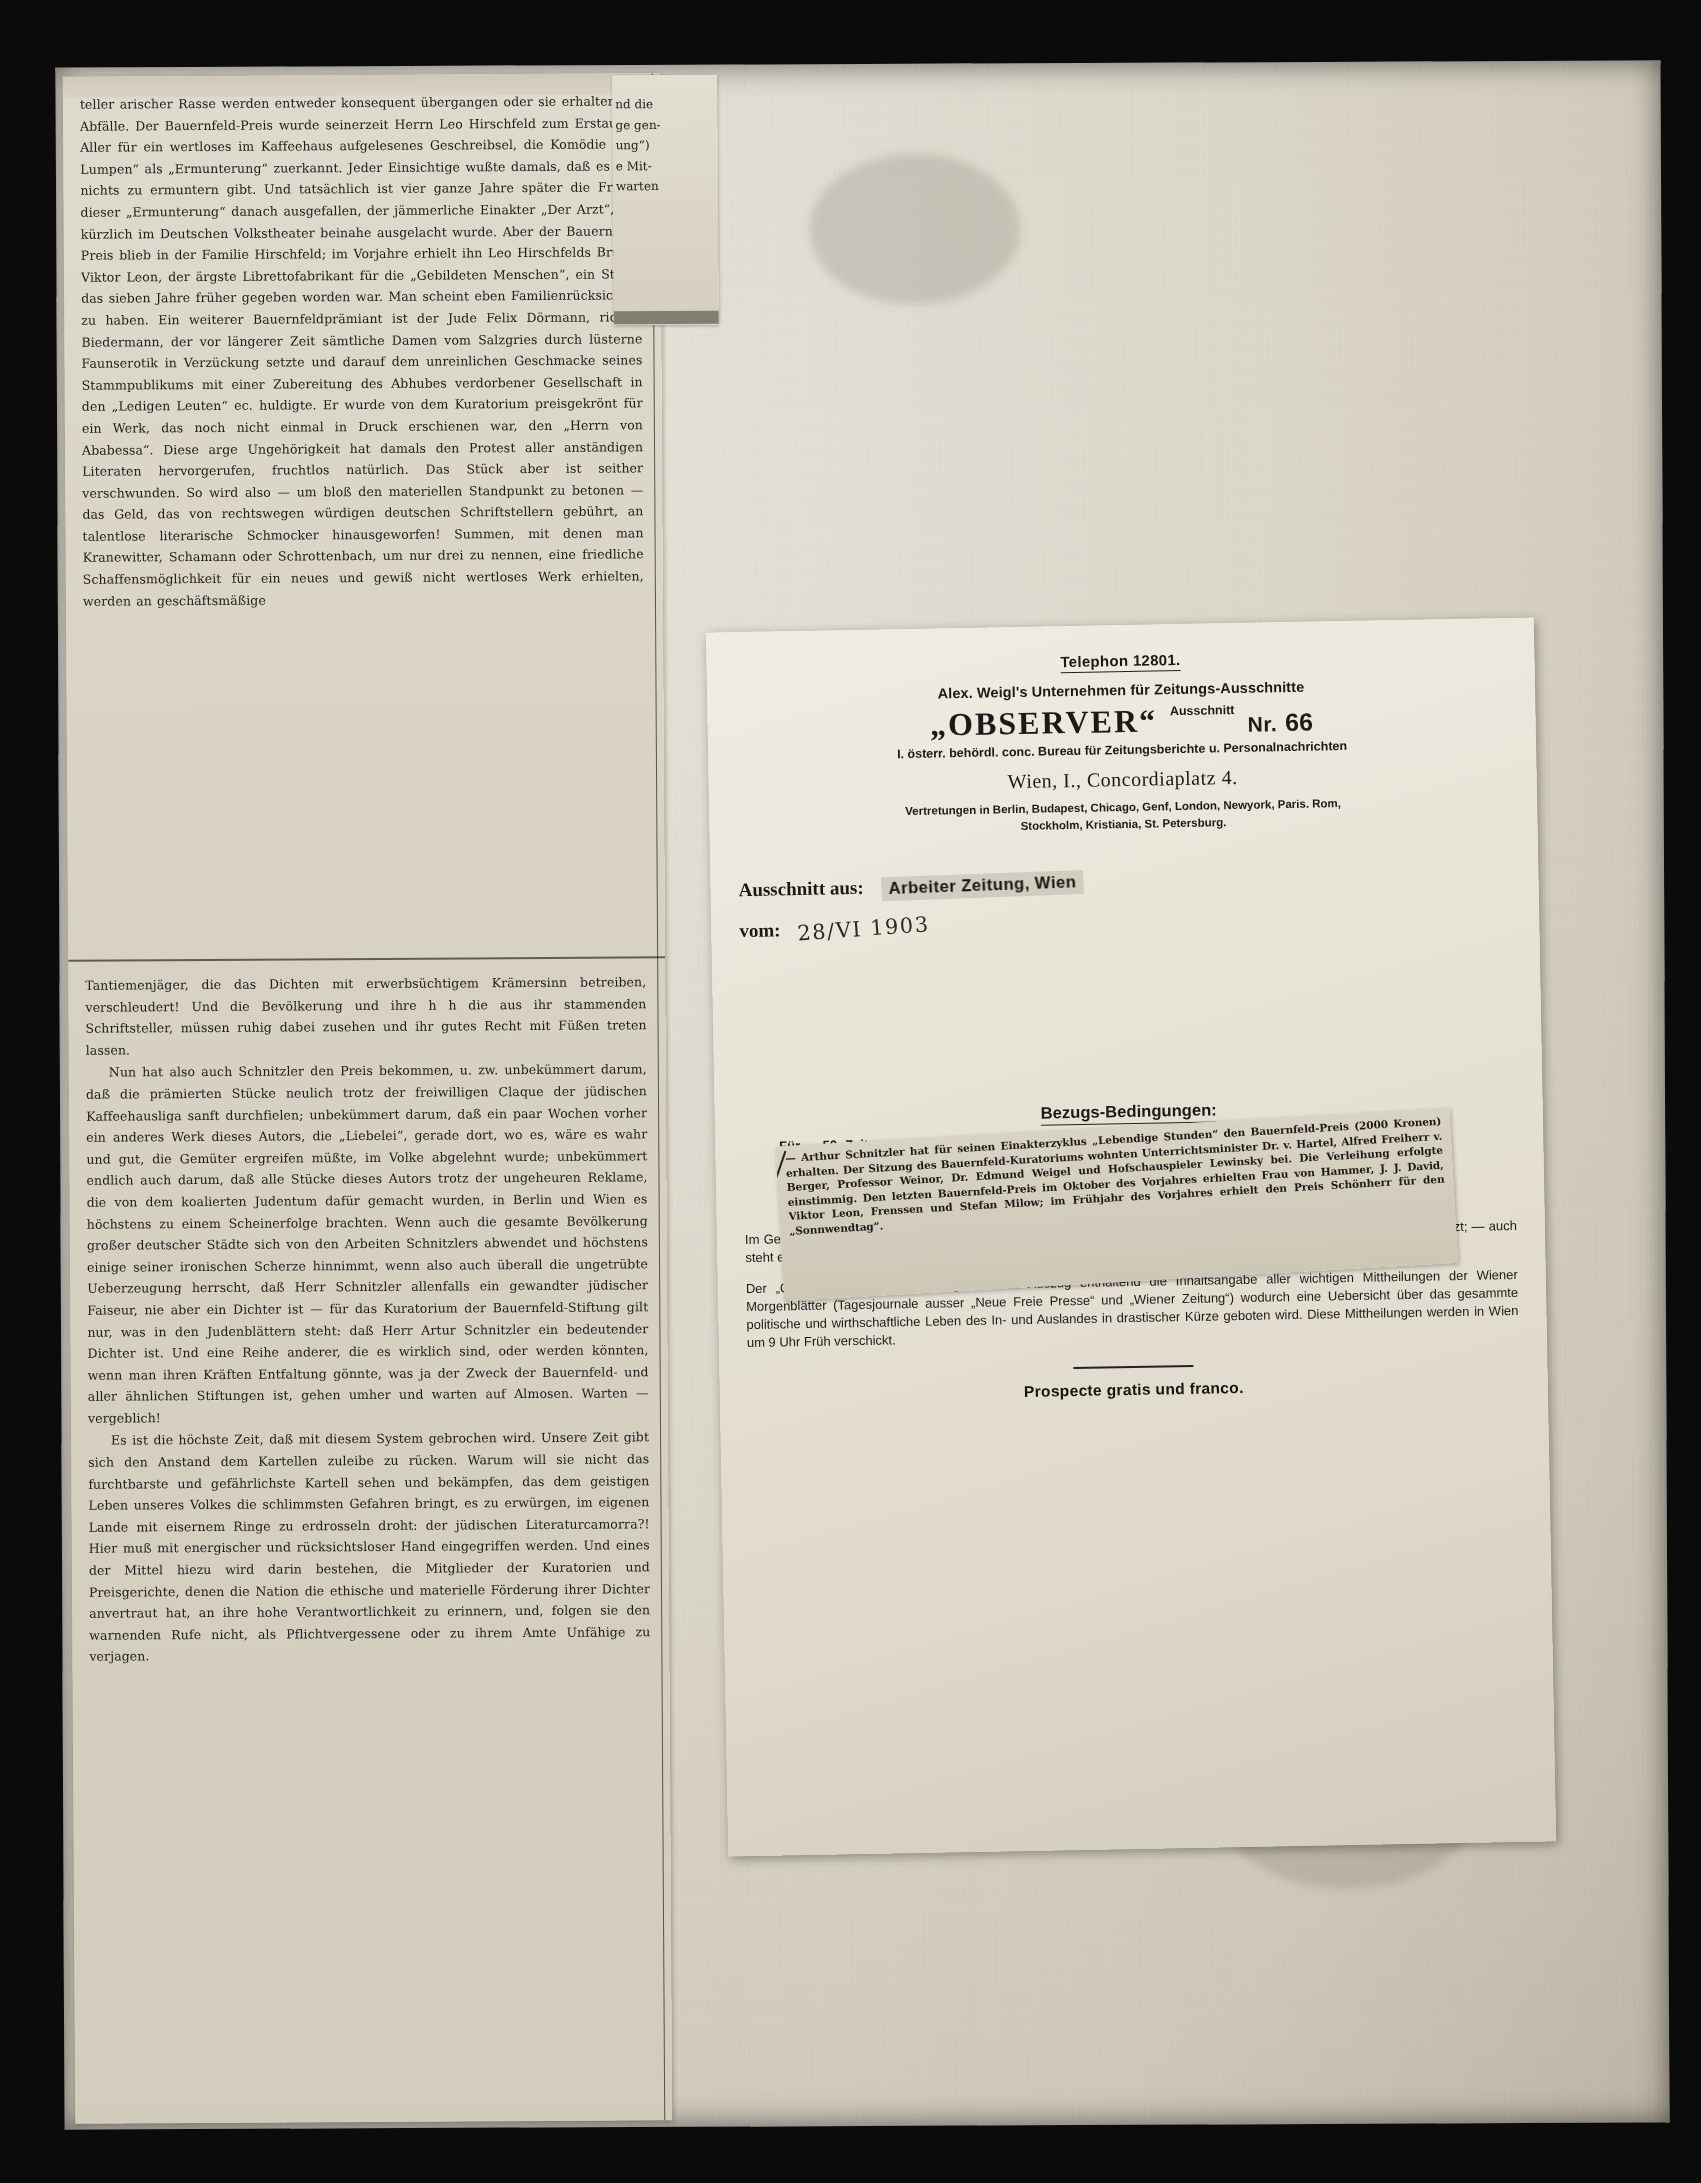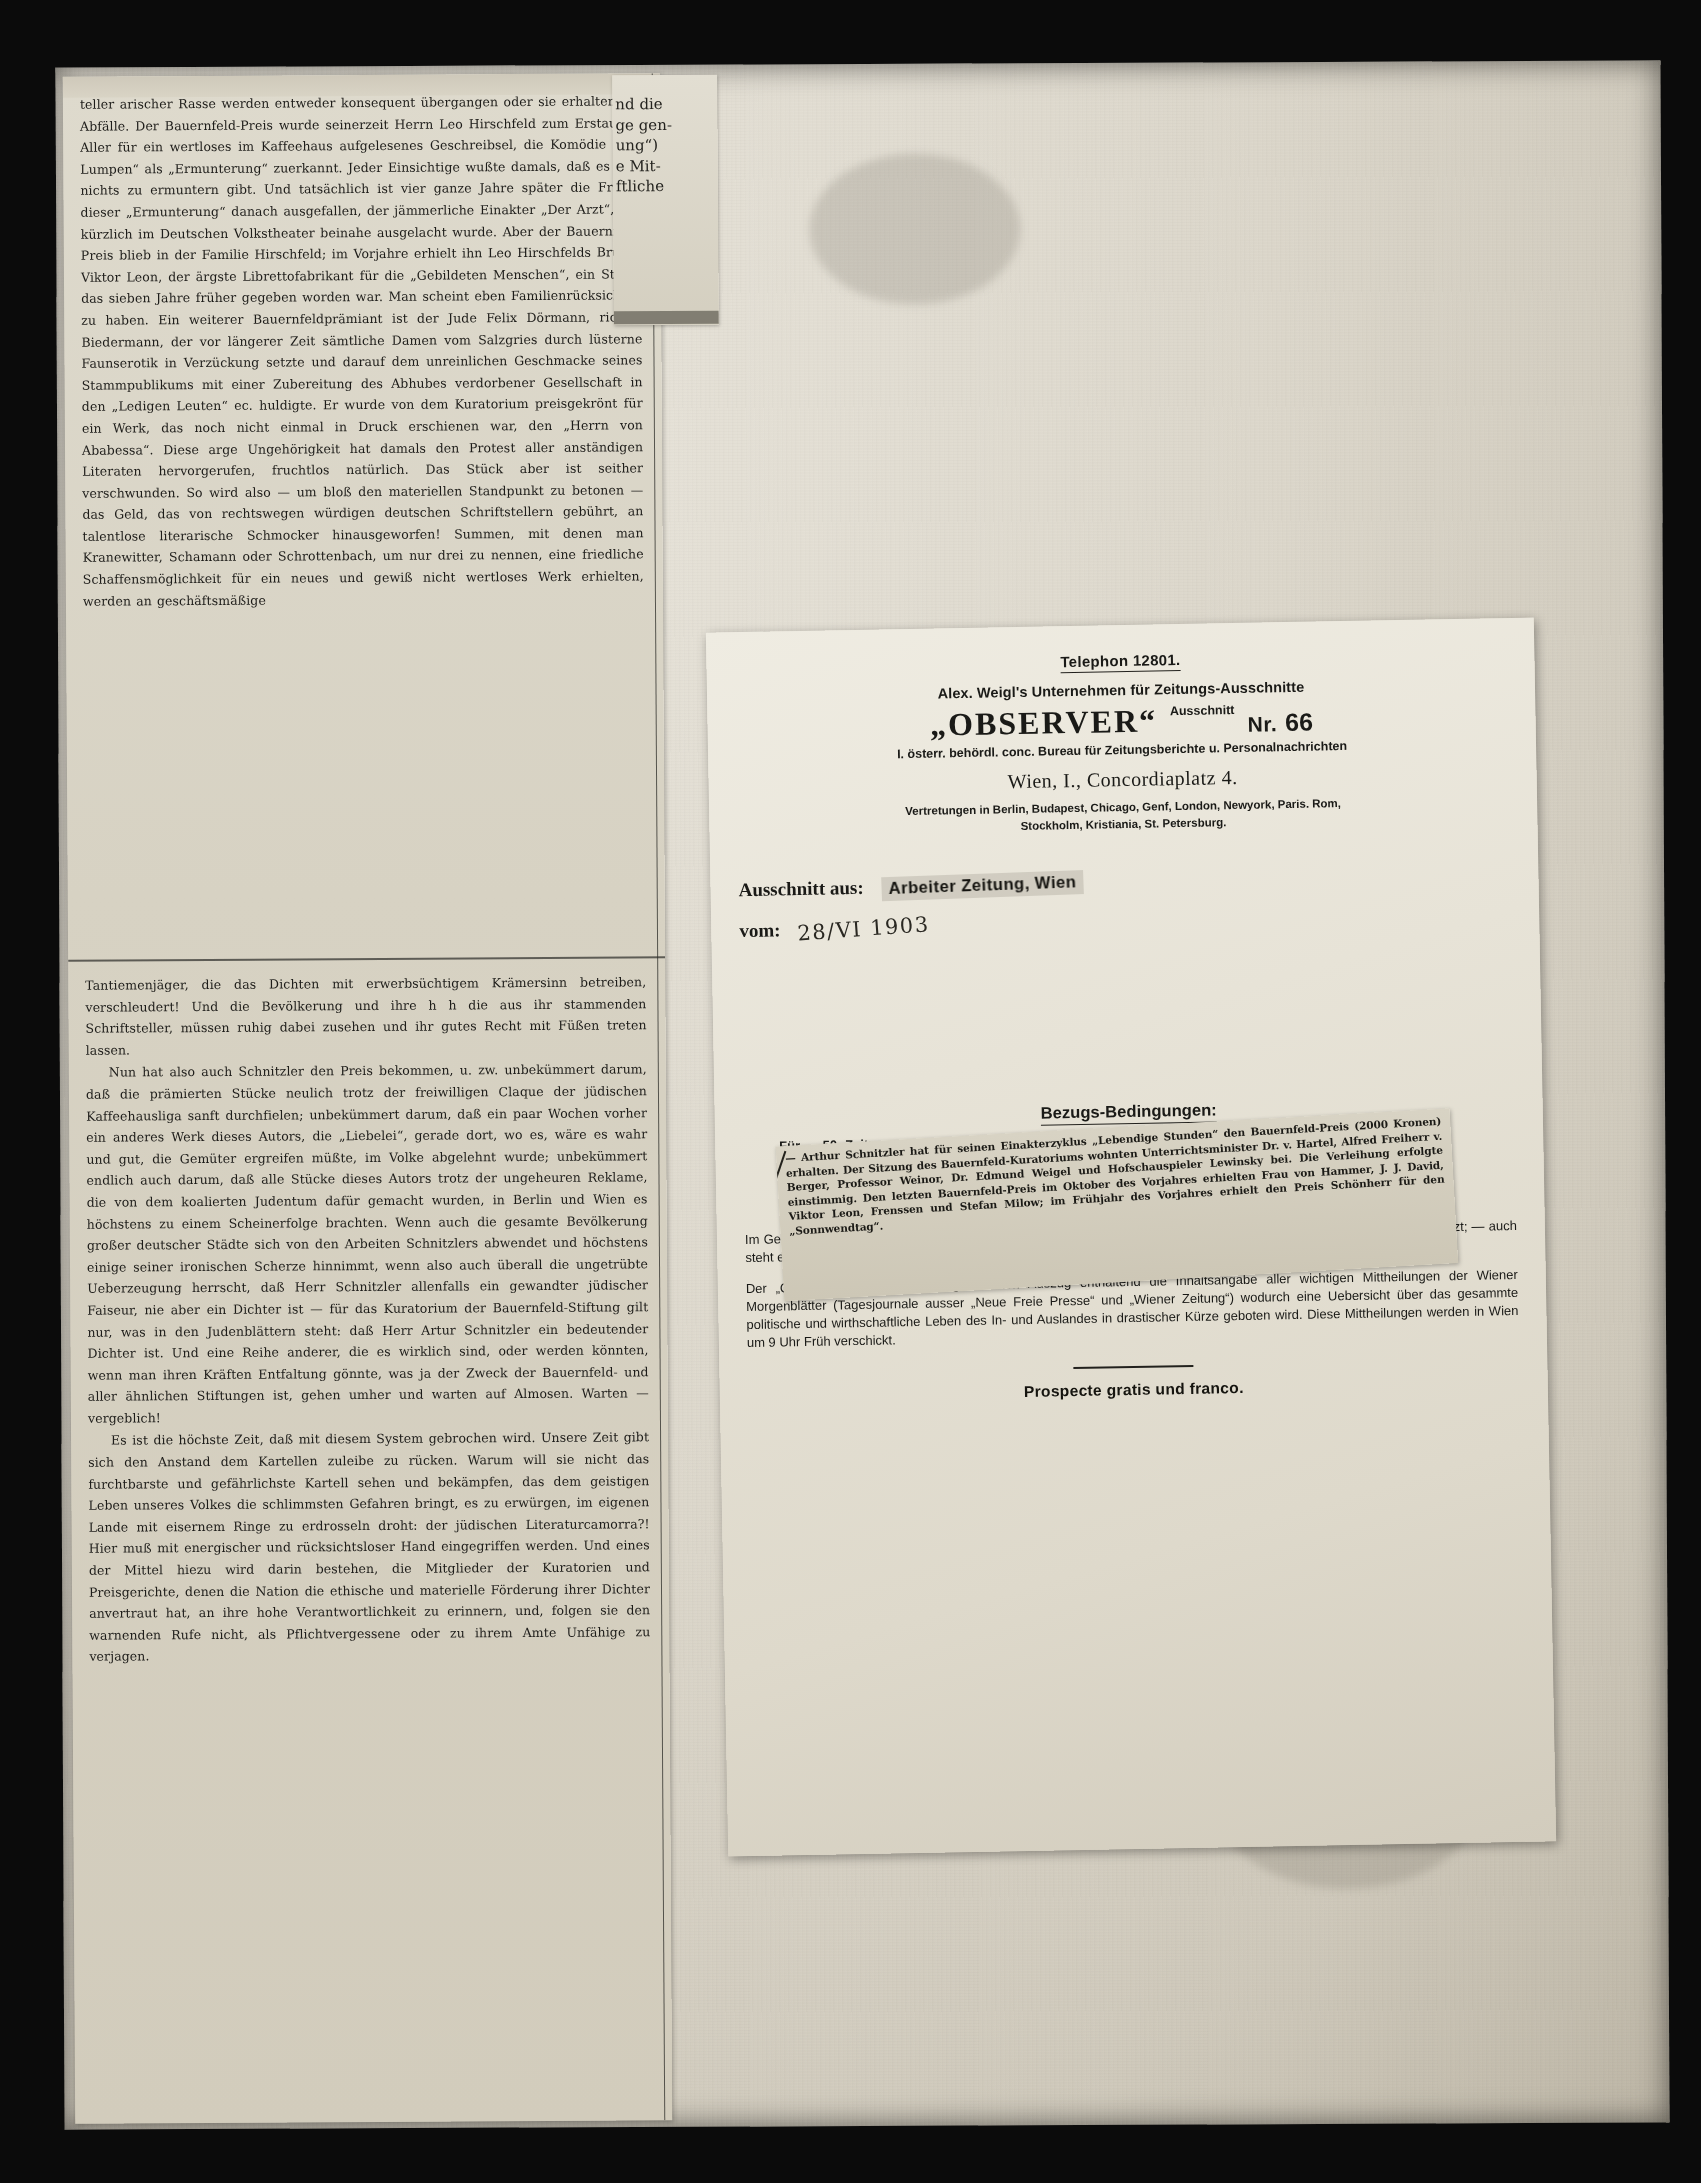--- a/index.html
+++ b/index.html
@@ -104,21 +104,21 @@
     top: 75px;
     width: 105px;
     height: 250px;
     background: linear-gradient(180deg,#e2ded2,#d4cfc0);
     transform: rotate(-0.4deg);
     box-shadow: 0.5px 1px 3.5px rgba(0,0,0,.28);
     overflow: hidden;
   }
   #slip-fragment .txt {
     font-family: "DejaVu Serif", serif;
-    font-size: 15px;
+    font-size: 12px;
     line-height: 20.6px;
     color: #23221e;
     padding: 19px 5px 0 3px;
   }
   #slip-fragment .tapeband {
     position: absolute;
     left: 0; right: 0;
     top: 236px;
     height: 13px;
     background: rgba(60,58,50,.55);
@@ -335,21 +335,21 @@
     <p class="ind">Es ist die höchste Zeit, daß mit diesem System gebrochen wird. Unsere Zeit gibt sich den Anstand dem Kartellen zuleibe zu rücken. Warum will sie nicht das furchtbarste und gefährlichste Kartell sehen und bekämpfen, das dem geistigen Leben unseres Volkes die schlimmsten Gefahren bringt, es zu erwürgen, im eigenen Lande mit eisernem Ringe zu erdrosseln droht: der jüdischen Literaturcamorra?! Hier muß mit energischer und rücksichtsloser Hand eingegriffen werden. Und eines der Mittel hiezu wird darin bestehen, die Mitglieder der Kuratorien und Preisgerichte, denen die Nation die ethische und materielle Förderung ihrer Dichter anvertraut hat, an ihre hohe Verantwortlichkeit zu erinnern, und, folgen sie den warnenden Rufe nicht, als Pflichtvergessene oder zu ihrem Amte Unfähige zu verjagen.</p>
   </div>
 </div>
 
 <div id="slip-fragment">
   <div class="txt">
     <div>nd die</div>
     <div>ge gen-</div>
     <div>ung“)</div>
     <div>e Mit-</div>
-    <div>ftliche</div>
+    <div>warten</div>
   </div>
   <div class="tapeband"></div>
 </div>
 
 <div id="observer-form">
   <div id="observer-inner">
 
     <div class="of-phone">
       <span class="ul">Telephon 12801.</span>
     </div>

